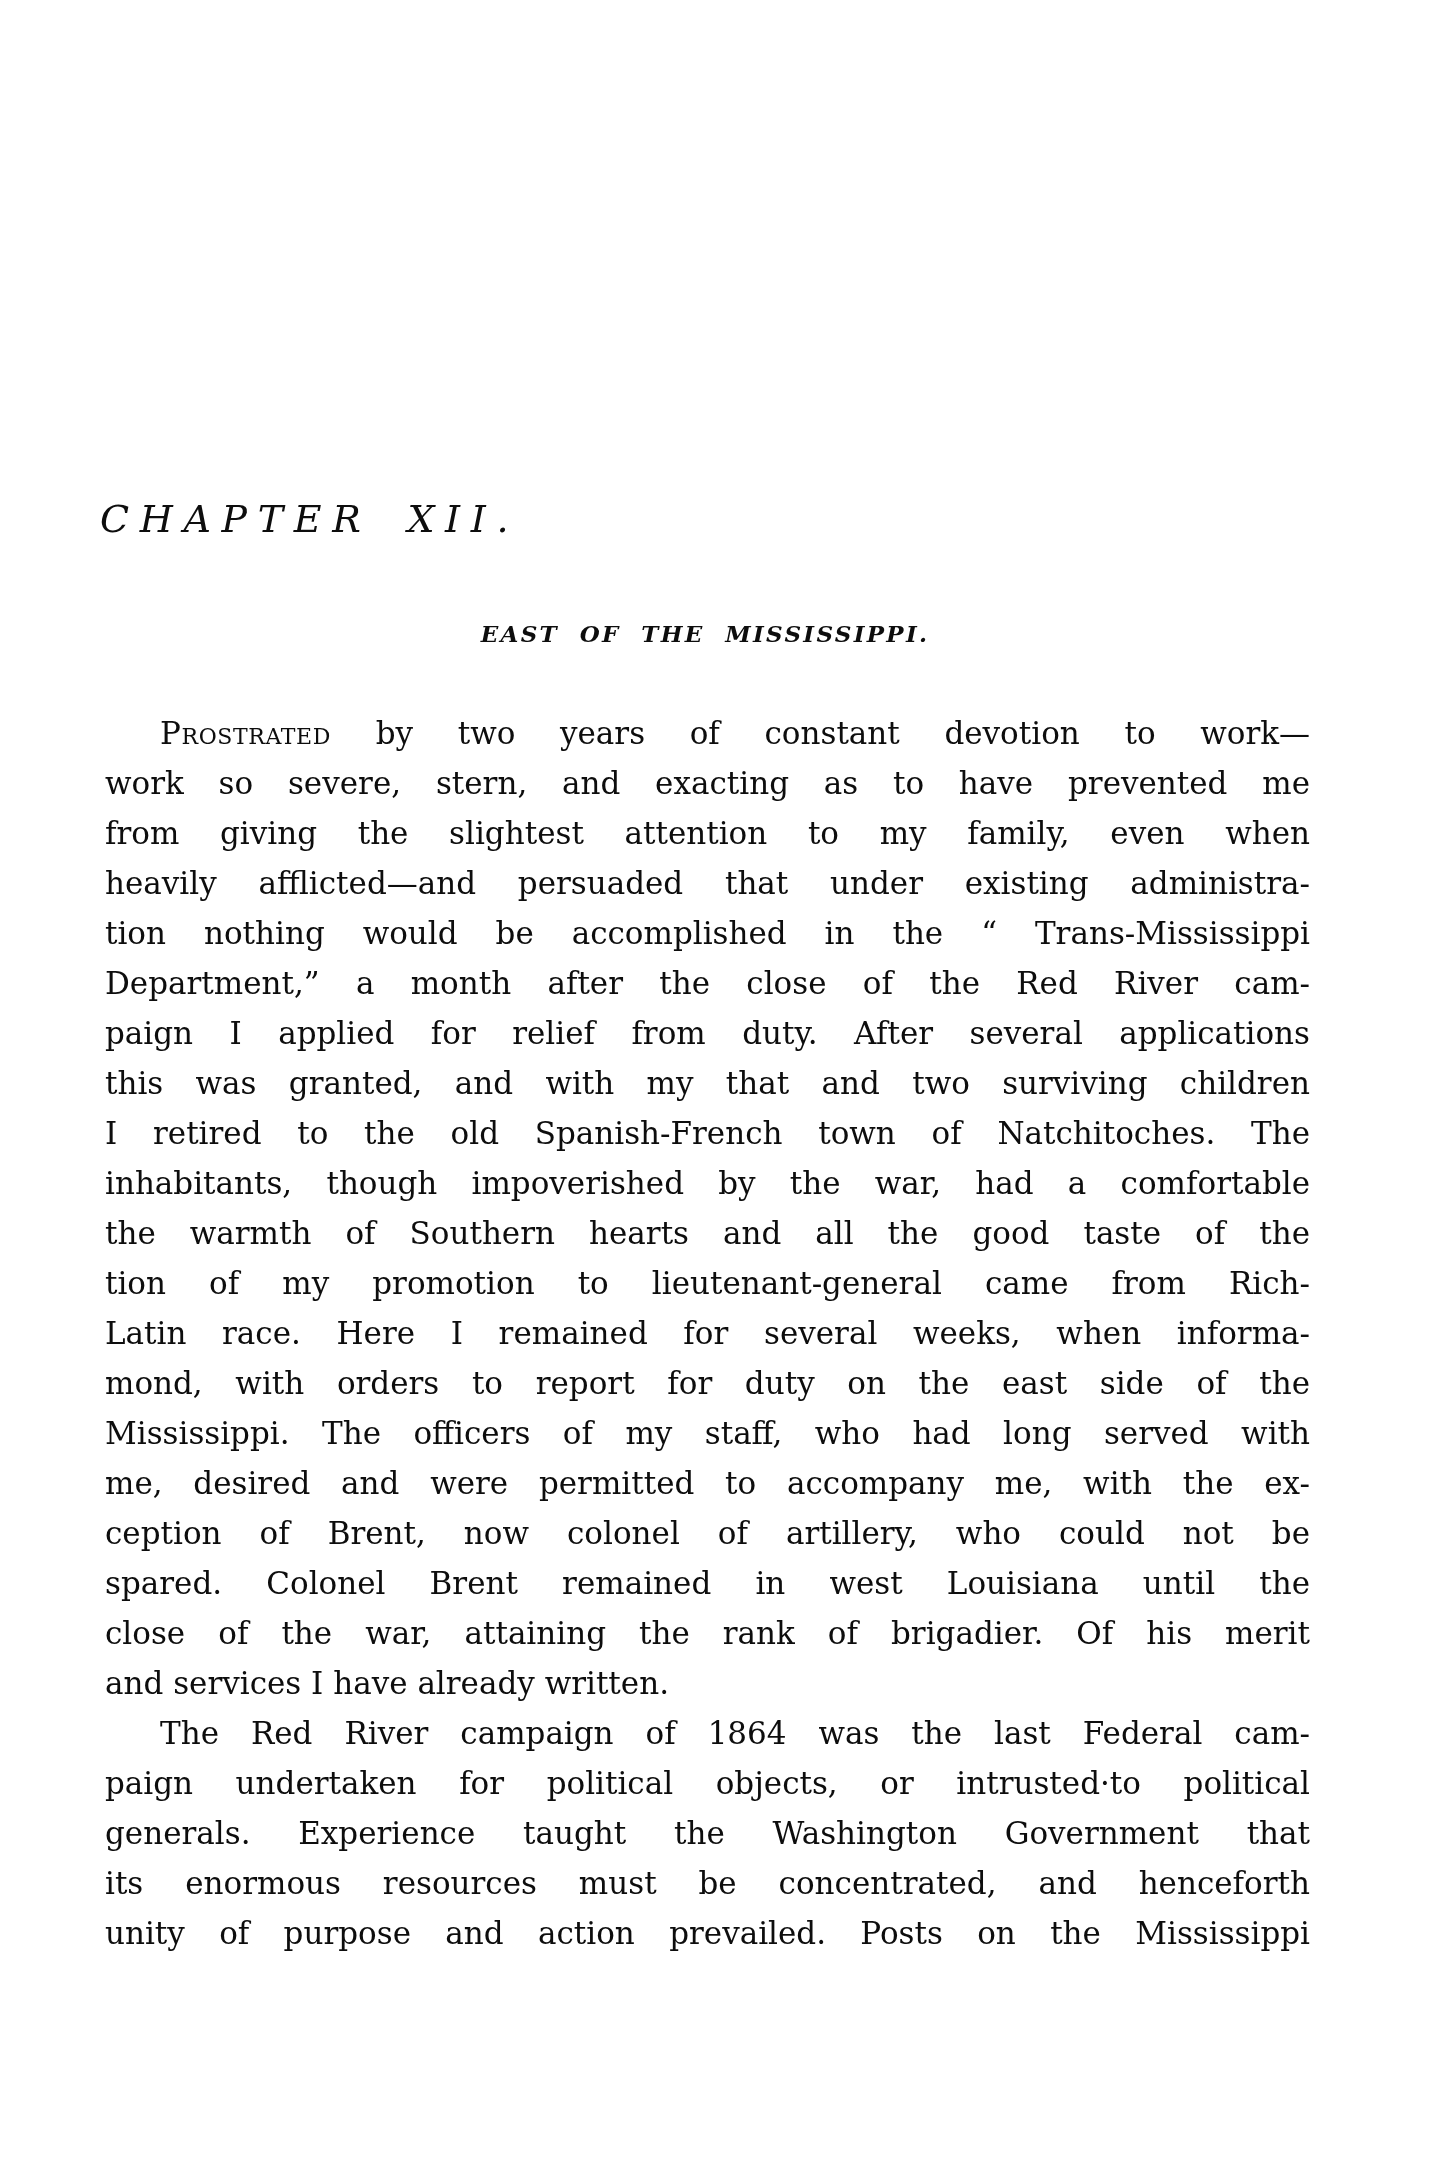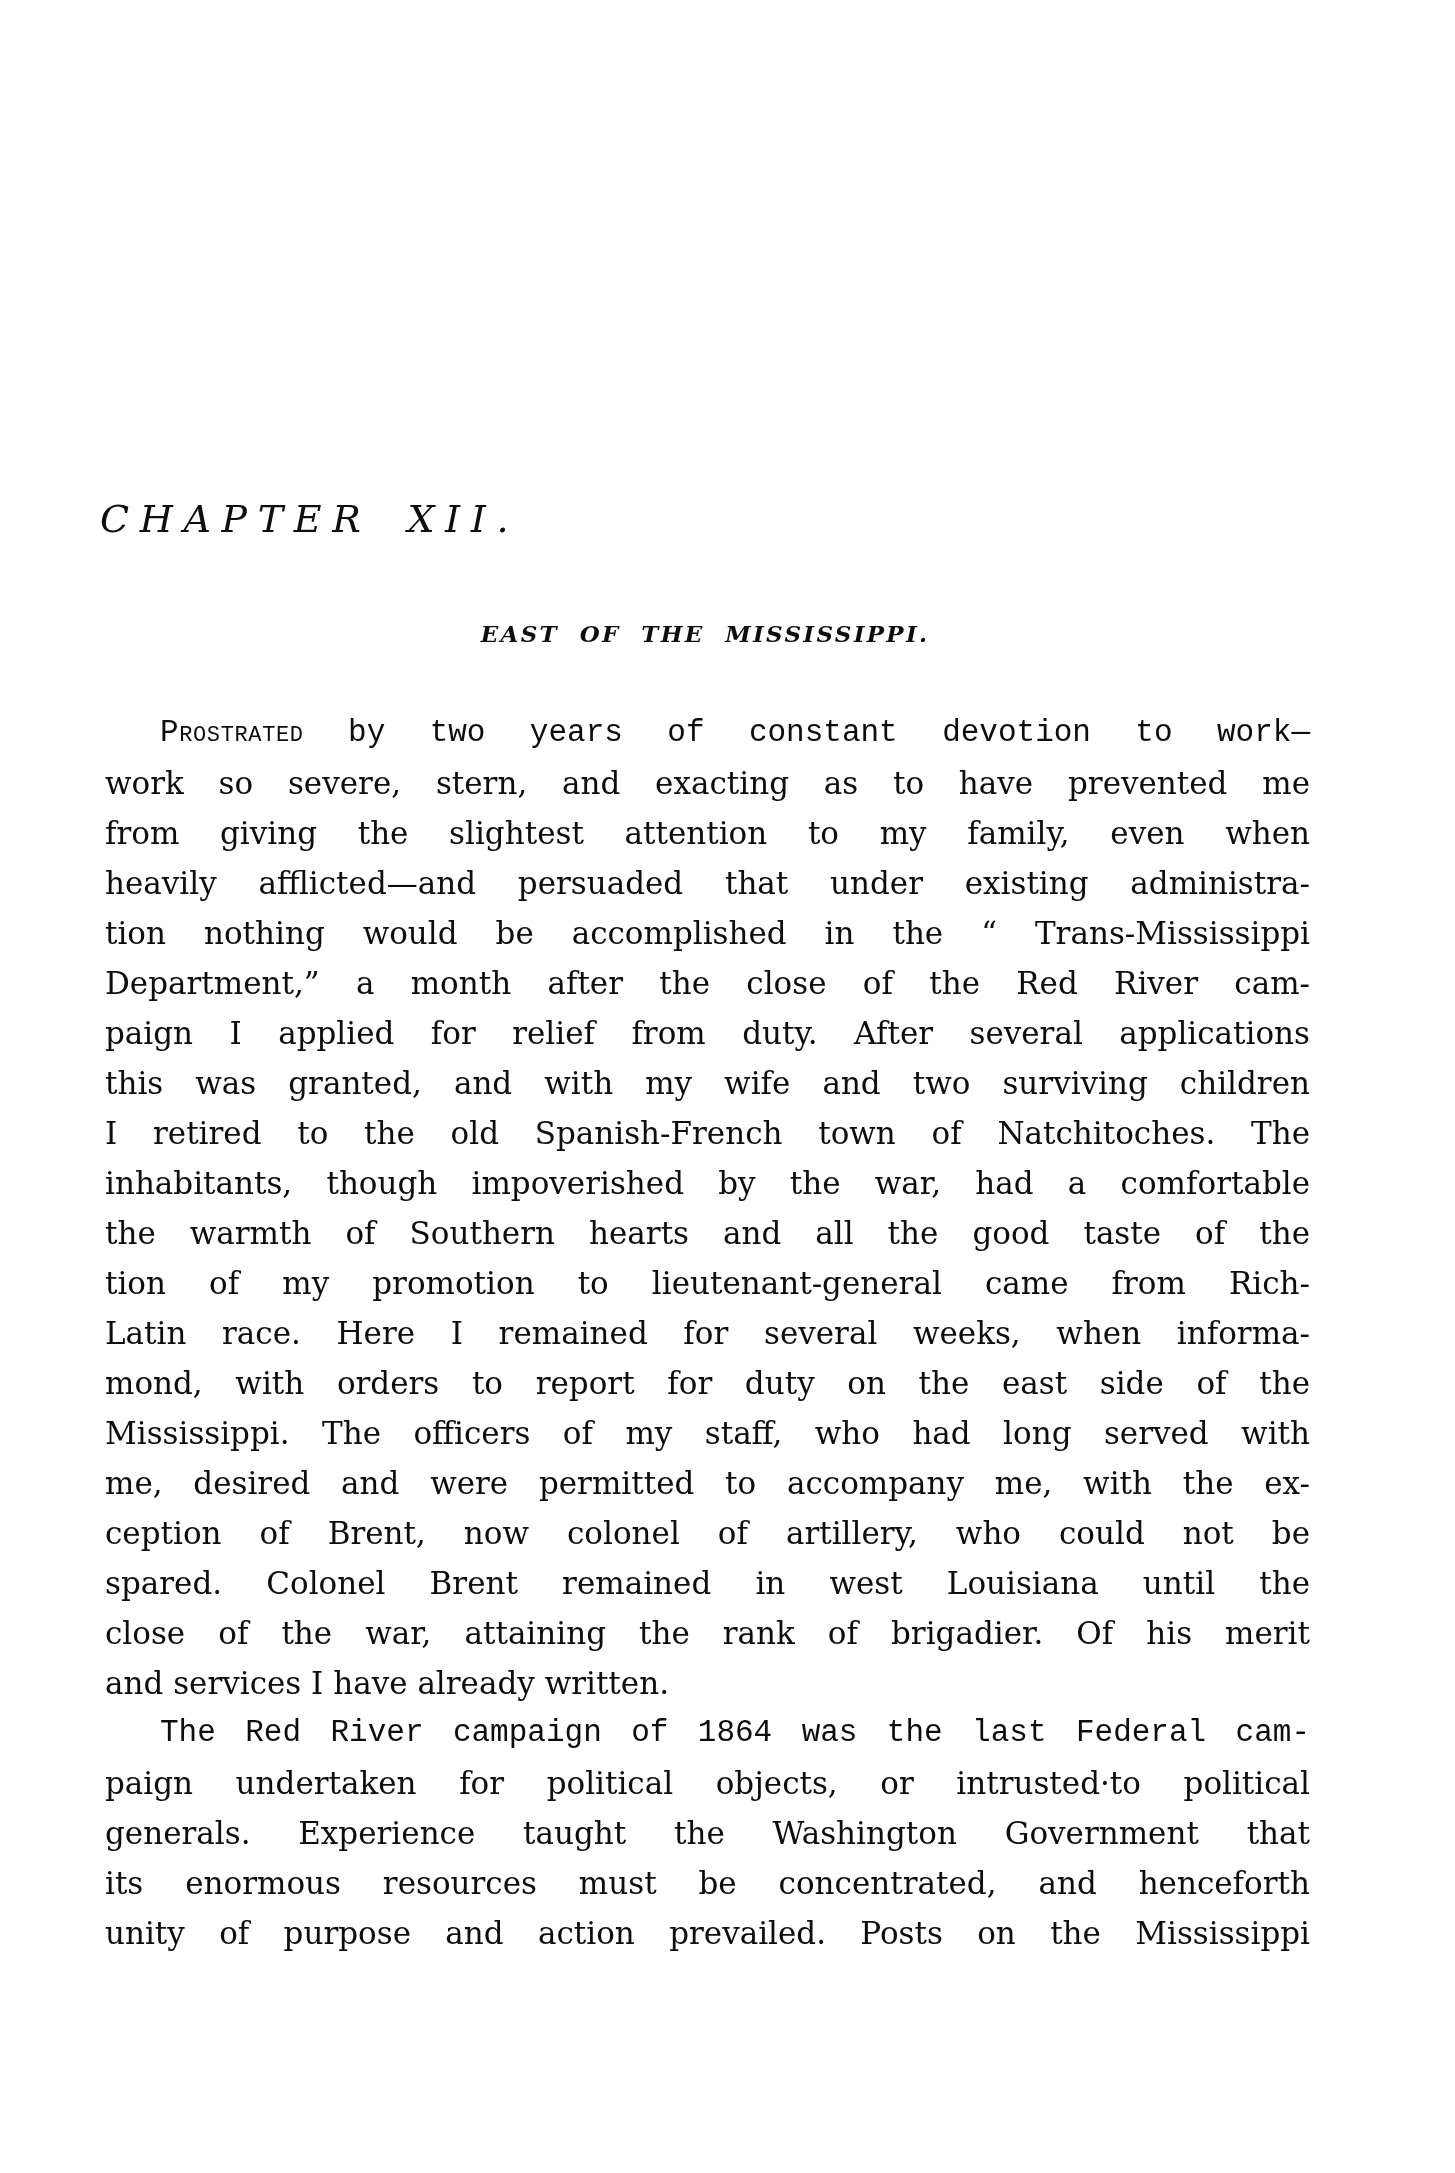--- a/index.html
+++ b/index.html
@@ -61,42 +61,41 @@
     white-space: normal;
     text-align: justify;
     text-align-last: justify;
     color: #0d0d0d;
   }
   .text-line.para-end {
     text-align-last: left;
   }
   .text-line.para-first {
     text-indent: 55px;
-    font-family: Liberation Mono, monospace;
   }
   .lead-smallcaps {
     font-variant: small-caps;
     letter-spacing: 0.02em;
   }
 </style>
 </head>
 <body>
 
 <div class="page">
   <h1 class="chapter-title">CHAPTER XII.</h1>
   <h2 class="section-title">EAST OF THE MISSISSIPPI.</h2>
   <div class="body-text" id="body-text">
       <div class="text-line para-first"><span class="lead-smallcaps">Prostrated</span> by two years of constant devotion to work—</div>
       <div class="text-line">work so severe, stern, and exacting as to have prevented me</div>
       <div class="text-line">from giving the slightest attention to my family, even when</div>
       <div class="text-line">heavily afflicted—and persuaded that under existing administra-</div>
       <div class="text-line">tion nothing would be accomplished in the “ Trans-Mississippi</div>
       <div class="text-line">Department,” a month after the close of the Red River cam-</div>
       <div class="text-line">paign I applied for relief from duty.  After several applications</div>
-      <div class="text-line">this was granted, and with my wife and two surviving children</div>
+      <div class="text-line">this was granted, and with my that and two surviving children</div>
       <div class="text-line">I retired to the old Spanish-French town of Natchitoches.  The</div>
       <div class="text-line">inhabitants, though impoverished by the war, had a comfortable</div>
       <div class="text-line">the warmth of Southern hearts and all the good taste of the</div>
       <div class="text-line">tion of my promotion to lieutenant-general came from Rich-</div>
       <div class="text-line">Latin race.  Here I remained for several weeks, when informa-</div>
       <div class="text-line">mond, with orders to report for duty on the east side of the</div>
       <div class="text-line">Mississippi.  The officers of my staff, who had long served with</div>
       <div class="text-line">me, desired and were permitted to accompany me, with the ex-</div>
       <div class="text-line">ception of Brent, now colonel of artillery, who could not be</div>
       <div class="text-line">spared.  Colonel Brent remained in west Louisiana until the</div>

